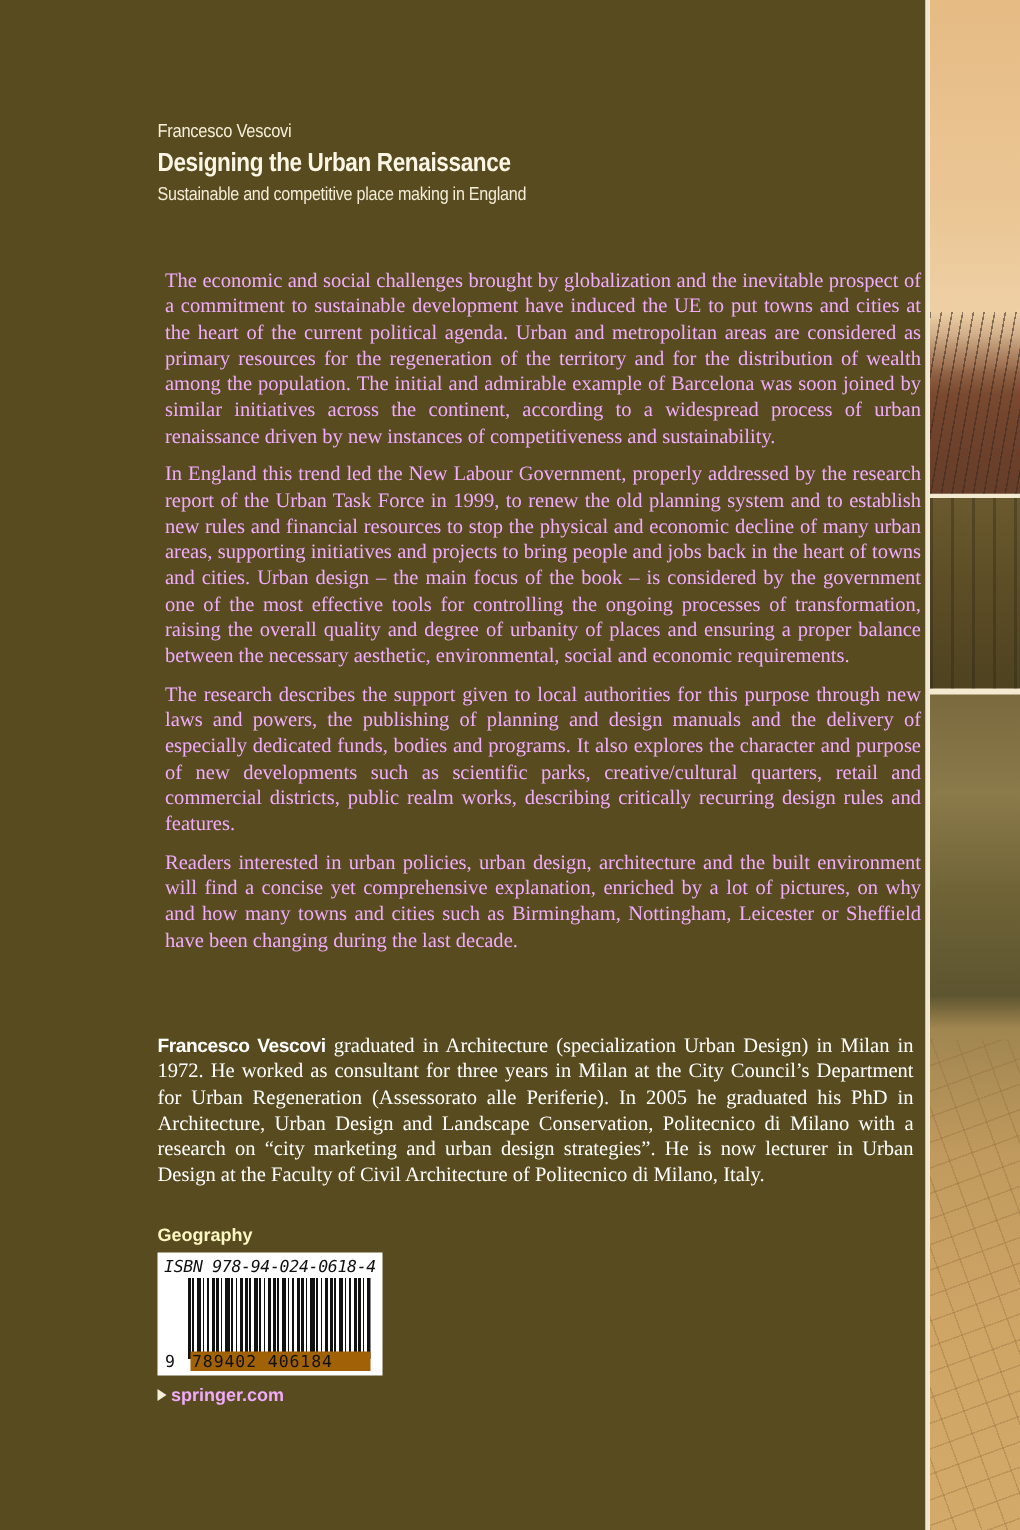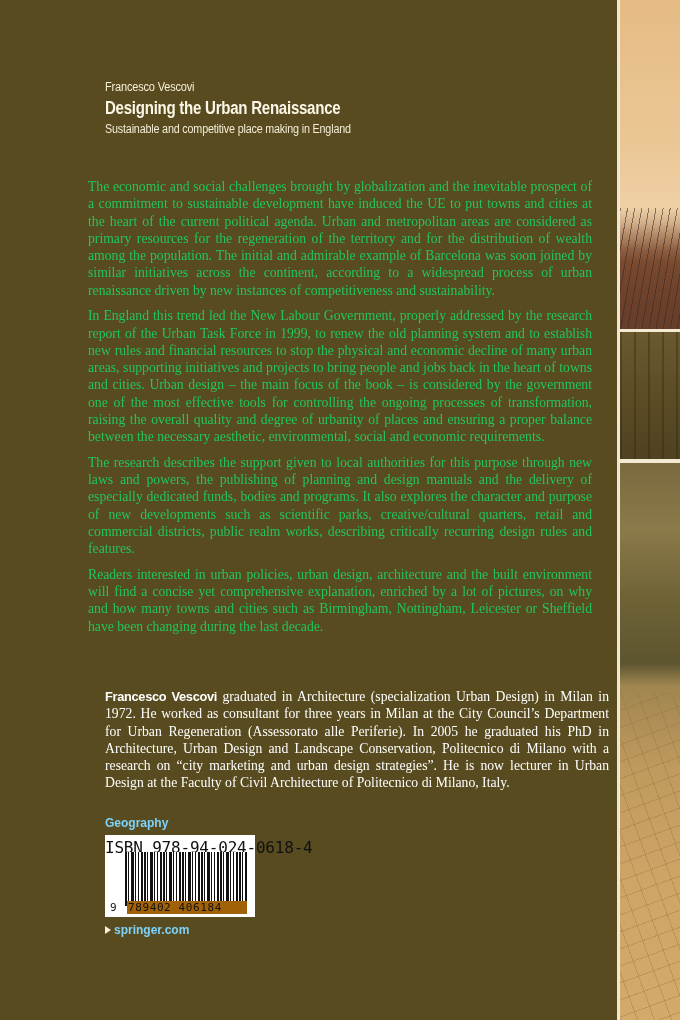--- a/index.html
+++ b/index.html
@@ -69,48 +69,48 @@
   .book-subtitle {
     margin-top: 3px;
     font-family: "Liberation Sans", "DejaVu Sans", sans-serif;
     font-size: 12.5px; color: #f3ecd6; letter-spacing: -0.2px;
     transform: scaleX(0.86); transform-origin: left;
     white-space: nowrap;
   }
 
   
   .blurb {
-    position: absolute; left: 88px; top: 178px; width: 504px;
+    position: absolute; left: 110px; top: 178px; width: 504px;
     font-size: 13.7px; line-height: 17.25px;
-    text-align: justify; color: #22c55e;
+    text-align: justify; color: #f0abfc;
   }
   .blurb p { margin: 0 0 8.5px 0; hyphens: manual; }
   .bio {
     position: absolute; left: 105px; top: 688px; width: 504px;
     font-size: 13.7px; line-height: 17.25px; text-align: justify; color: #ffffff;
   }
   .bio .bio-name {
     font-family: "Liberation Sans", "DejaVu Sans", sans-serif;
     font-weight: bold; font-size: 12.8px; letter-spacing: -0.3px;
   }
 
   
   .subject-label {
     position: absolute; left: 105px; top: 816px;
     font-family: "Liberation Sans", "DejaVu Sans", sans-serif;
-    font-weight: bold; font-size: 12px; color: #7dd3fc;
+    font-weight: bold; font-size: 12px; color: #fef9c3;
   }
   .barcode-box {
     position: absolute; left: 105px; top: 835px; width: 150px; height: 82px;
     background: #ffffff;
   }
   .isbn-text {
     position: absolute; left: 0; right: 0; top: 3px; text-align: center;
     font-family: "DejaVu Sans Mono", "Liberation Mono", monospace;
-    font-size: 16px; color: #111; letter-spacing: -0.2px; white-space: nowrap;
+    font-size: 11px; color: #111; letter-spacing: -0.2px; white-space: nowrap; font-style: italic;
   }
   .bars {
     position: absolute; left: 20px; right: 8px; top: 17px; height: 54px;
     background: repeating-linear-gradient(90deg,
       #111 0 2px, #fff 2px 3px, #111 3px 4px, #fff 4px 6px,
       #111 6px 9px, #fff 9px 10px, #111 10px 11px, #fff 11px 13px,
       #111 13px 14px, #fff 14px 16px, #111 16px 18px, #fff 18px 19px);
   }
   .ean-text {
     position: absolute; left: 0; right: 0; bottom: 3px; height: 14px;
@@ -118,21 +118,21 @@
     font-size: 11px; color: #111; white-space: nowrap;
   }
   .ean-lead { position: absolute; left: 5px; bottom: 0; }
   .ean-digits {
     position: absolute; left: 22px; right: 8px; bottom: 0; background: #a16207;
     letter-spacing: 0.6px; padding-left: 1px;
   }
   .publisher-link {
     position: absolute; left: 105px; top: 923px;
     font-family: "Liberation Sans", "DejaVu Sans", sans-serif;
-    font-weight: bold; font-size: 12px; color: #7dd3fc;
+    font-weight: bold; font-size: 12px; color: #f0abfc;
     text-decoration: none; display: flex; align-items: center; gap: 3px;
   }
   .play-icon {
     width: 0; height: 0; border-left: 6px solid #f6efd9;
     border-top: 4px solid transparent; border-bottom: 4px solid transparent;
     display: inline-block;
   }
 </style>
 </head>
 <body>

